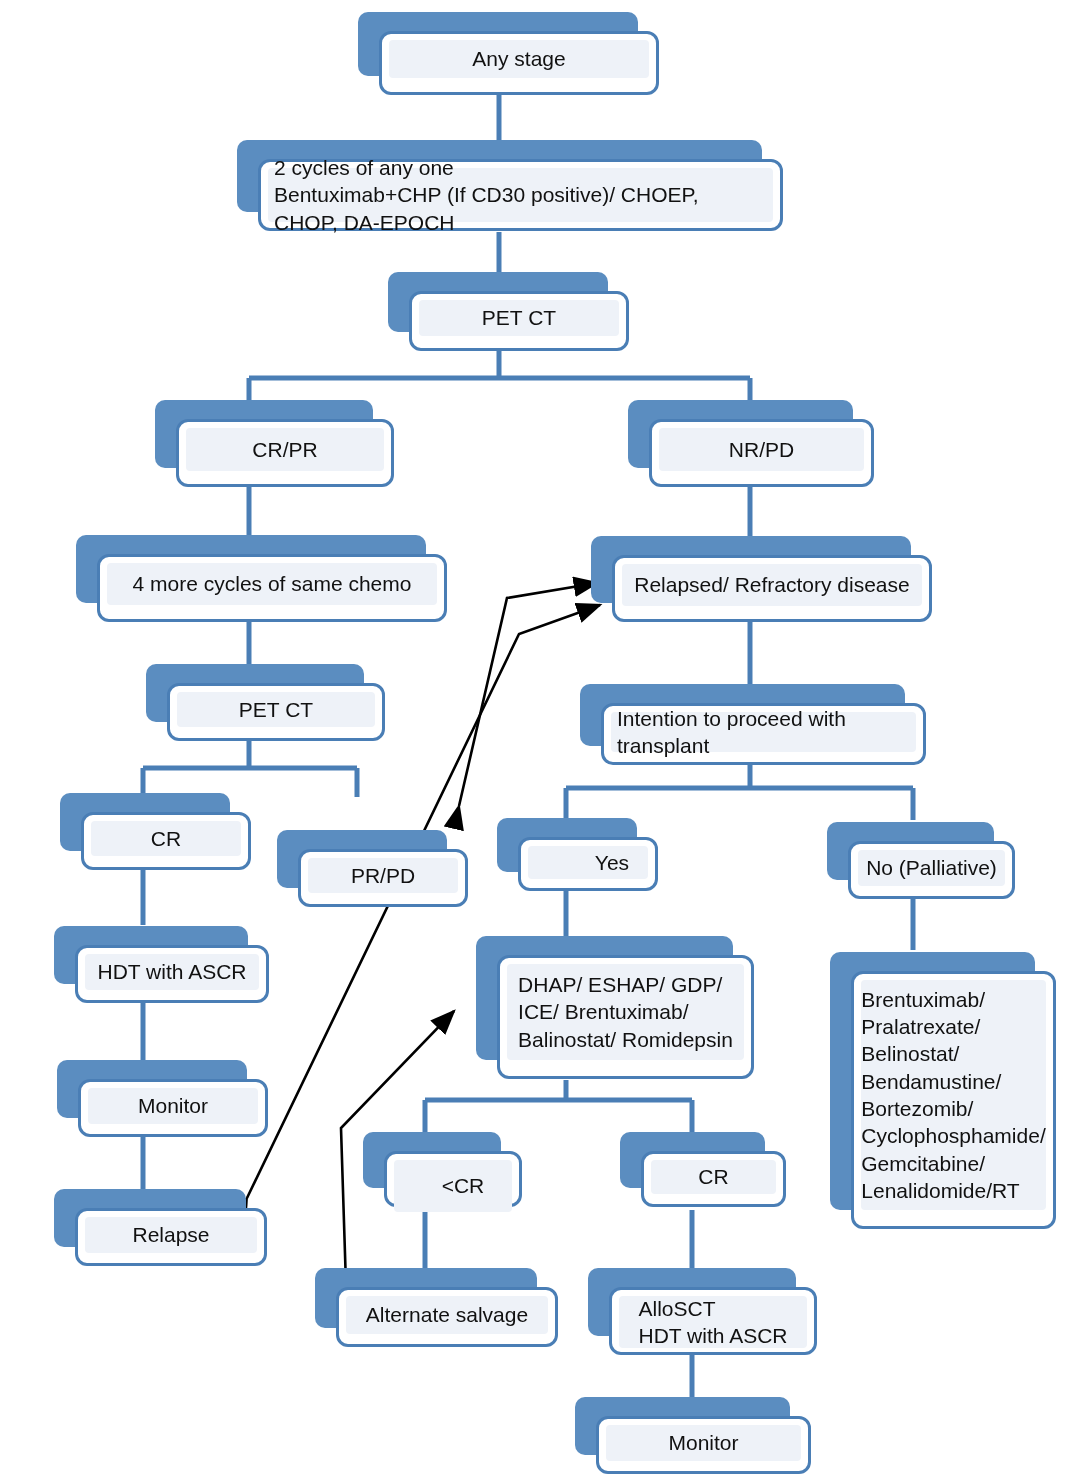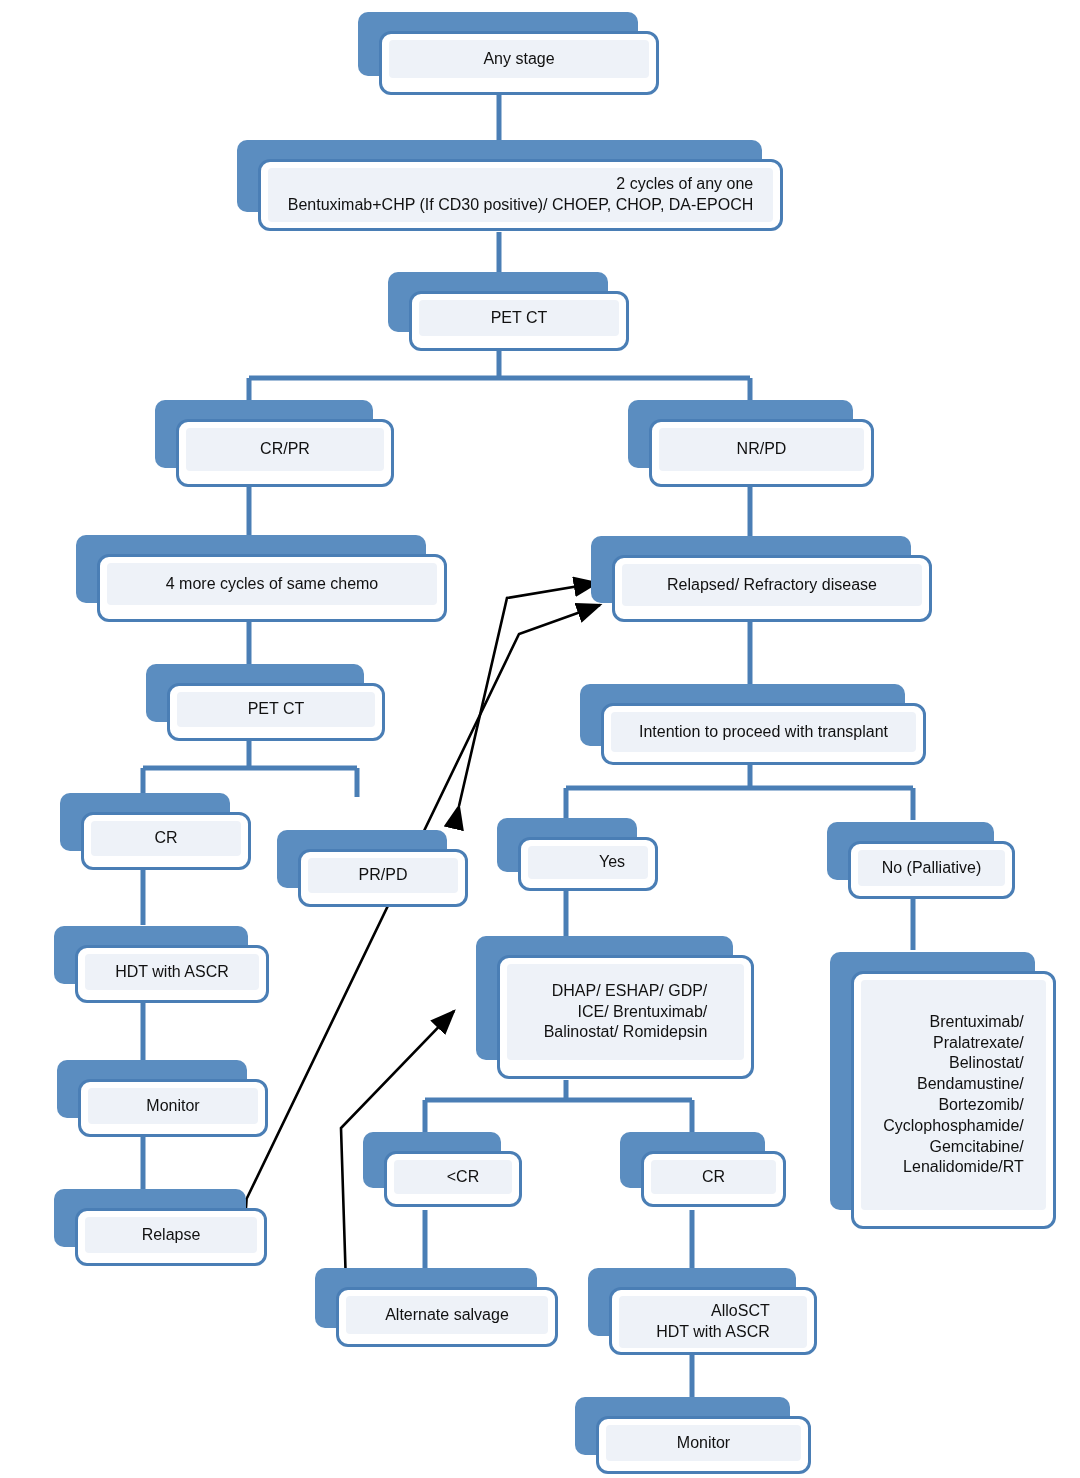--- a/index.html
+++ b/index.html
@@ -17,21 +17,21 @@
     background:#ffffff;border:3px solid #4a7eb5;border-radius:12px;
     box-sizing:border-box;
   }
   .node .inner{
     position:absolute;left:7px;right:7px;top:6px;
     background:#eef2f8;border-radius:4px;
     display:flex;align-items:center;justify-content:center;
     box-sizing:border-box;
   }
   .node .label{
-    font-size:16px;color:#111111;line-height:1.30;text-align:right;
+    font-size:21px;color:#111111;line-height:1.30;text-align:left;
     white-space:pre-line;padding:5px 6px;
   }
   
   #lines{position:absolute;left:0;top:0;width:1080px;height:1478px;}
 </style>
 </head>
 <body>
 
 <div id="canvas">
 
@@ -252,21 +252,21 @@
     <div class="card">
       <div class="inner" style="height:36px;">
         <span class="label">Monitor</span>
       </div>
     </div>
   </div>
 
   <div class="node" style="left:363px;top:1132px;width:138px;height:56px;">
     <div class="shadow"></div>
     <div class="card">
-      <div class="inner" style="height:34px;padding-left:20px;">
+      <div class="inner" style="height:52px;padding-left:20px;">
         <span class="label">&lt;CR</span>
       </div>
     </div>
   </div>
 
   <div class="node" style="left:620px;top:1132px;width:145px;height:56px;">
     <div class="shadow"></div>
     <div class="card">
       <div class="inner" style="height:34px;">
         <span class="label">CR</span>

